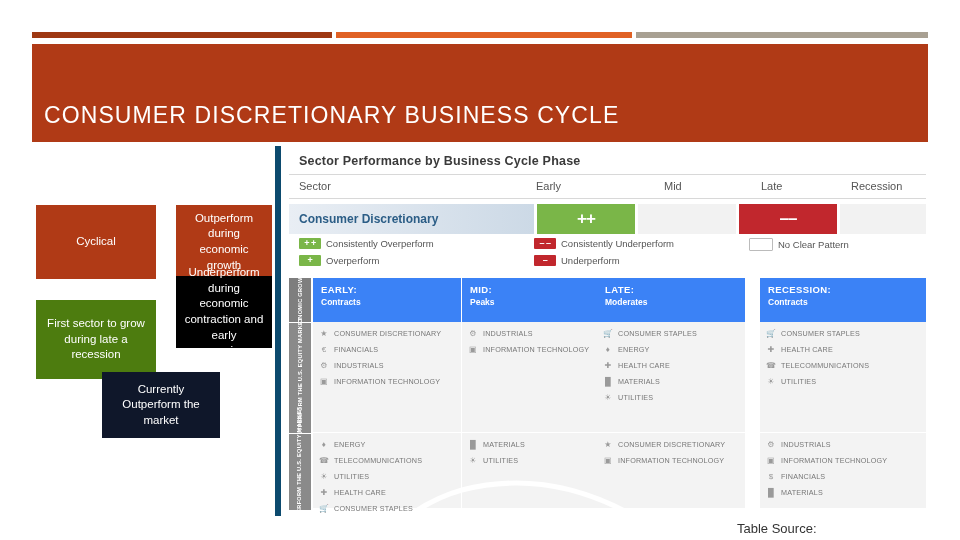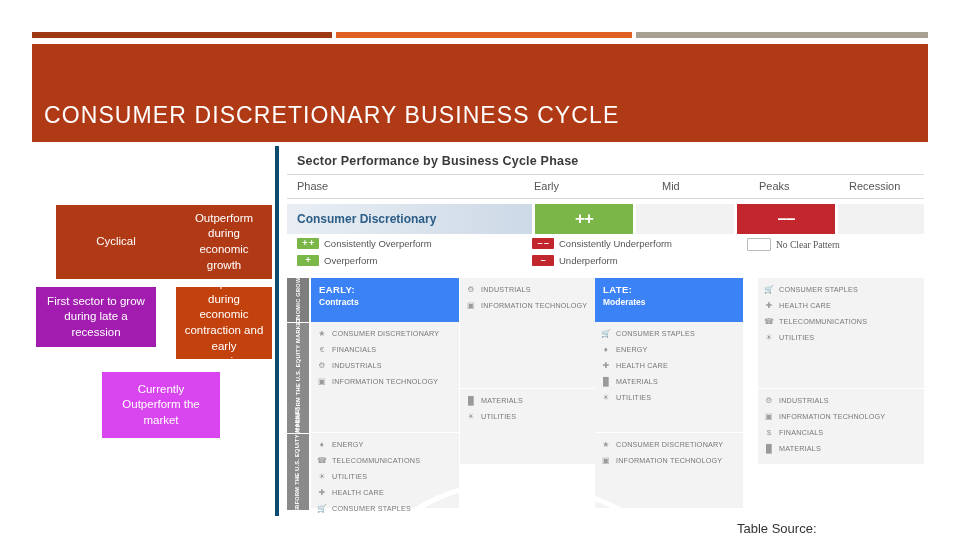--- a/index.html
+++ b/index.html
@@ -24,31 +24,31 @@
     font-size:23px;letter-spacing:1.1px;color:#ffffff;
     font-weight:400;white-space:nowrap;
   }
 
   
   .box{
     position:absolute;color:#ffffff;font-size:11.5px;line-height:1.35;
     display:flex;align-items:center;justify-content:center;text-align:center;
     padding:4px 8px;box-sizing:border-box;
   }
-  .box-cyclical{left:36px;top:205px;width:120px;height:74px;background:#b03a16;margin-left:20px;}
+  .box-cyclical{left:36px;top:205px;width:120px;height:74px;background:#b03a16;}
   .box-outperform{left:176px;top:205px;width:96px;height:74px;background:#b03a16;}
-  .box-firstsector{left:36px;top:287px;width:120px;height:60px;background:#a21caf;}
-  .box-underperform{left:176px;top:287px;width:96px;height:72px;background:#c2410c;}
-  .box-currently{left:102px;top:372px;width:118px;height:66px;background:#d946ef;}
+  .box-firstsector{left:36px;top:300px;width:120px;height:79px;background:#4d7c0f;}
+  .box-underperform{left:176px;top:276px;width:96px;height:72px;background:#000000;}
+  .box-currently{left:102px;top:372px;width:118px;height:66px;background:#0f172a;}
 
   
   .chart{
     position:absolute;left:275px;top:146px;width:653px;height:370px;
     background:#ffffff;overflow:hidden;
-    border-left:4px solid #0c4a6e;
+    border-left:6px solid #0c4a6e;
   }
   .chart-title{
     position:absolute;left:18px;top:8px;font-size:12.5px;font-weight:bold;
     color:#3a3a3a;letter-spacing:.2px;
   }
   .chart-rule{position:absolute;left:8px;right:8px;top:28px;height:1px;background:#d8d8d8;}
   .hdr{position:absolute;top:34px;font-size:11px;color:#555;font-weight:normal;}
   .hdr-sector{left:18px;}
   .hdr-early{left:255px;}
   .hdr-mid{left:375px;padding-left:8px;}
@@ -82,21 +82,21 @@
   .lg{position:absolute;display:flex;align-items:center;gap:5px;}
   .lg-chip{width:22px;height:11px;display:inline-block;border-radius:1px;
     font-size:9px;line-height:11px;text-align:center;color:#fff;font-weight:bold;letter-spacing:-.5px;}
   .chip-green{background:#7ab648;}
   .chip-red{background:#c1272d;}
   .chip-white{background:#fff;border:1px solid #bbb;}
   .lg1{left:10px;top:0;}
   .lg2{left:10px;top:17px;}
   .lg3{left:245px;top:0;}
   .lg4{left:245px;top:17px;}
-  .lg5{left:460px;top:0;font-family:Liberation Serif, serif;}
+  .lg5{left:460px;top:0;}
 
   
   .grid{position:absolute;left:8px;top:132px;width:637px;height:232px;}
   .sidebar{
     position:absolute;left:0;top:0;width:22px;height:232px;
   }
   .side-cell{
     position:absolute;left:0;width:22px;background:#8d8d8d;color:#fff;
     font-size:5.6px;font-weight:bold;letter-spacing:.3px;
     display:flex;align-items:center;justify-content:center;text-align:center;
@@ -162,24 +162,24 @@
 </div>
 <div class="box box-currently">
   <span>Currently Outperform the market</span>
 </div>
 
 <div class="chart">
 
   <div class="chart-title">Sector Performance by Business Cycle Phase</div>
   <div class="chart-rule"></div>
 
-  <div class="hdr hdr-sector">Phase</div>
+  <div class="hdr hdr-sector">Sector</div>
   <div class="hdr hdr-early">Early</div>
   <div class="hdr hdr-mid">Mid</div>
-  <div class="hdr hdr-late">Peaks</div>
+  <div class="hdr hdr-late">Late</div>
   <div class="hdr hdr-rec">Recession</div>
   <div class="chart-rule2"></div>
 
   <div class="cd-row">
     <div class="cd-label">Consumer Discretionary</div>
     <div class="cd-early">++</div>
     <div class="cd-mid"></div>
     <div class="cd-late">––</div>
     <div class="cd-rec"></div>
   </div>
@@ -262,20 +262,24 @@
             <span>HEALTH CARE</span>
           </div>
         <div class="item">
             <span class="ic">🛒</span>
             <span>CONSUMER STAPLES</span>
           </div>
       </div>
     </div>
 
     <div class="col col2">
+      <div class="phase-head">
+        <div class="ph-t">MID:</div>
+        <div class="ph-s">Peaks</div>
+      </div>
       <div class="cell-block blk-a">
         <div class="item">
             <span class="ic">⚙</span>
             <span>INDUSTRIALS</span>
           </div>
         <div class="item">
             <span class="ic">▣</span>
             <span>INFORMATION TECHNOLOGY</span>
           </div>
       </div>
@@ -324,20 +328,24 @@
             <span>CONSUMER DISCRETIONARY</span>
           </div>
         <div class="item">
             <span class="ic">▣</span>
             <span>INFORMATION TECHNOLOGY</span>
           </div>
       </div>
     </div>
 
     <div class="col col4">
+      <div class="phase-head">
+        <div class="ph-t">RECESSION:</div>
+        <div class="ph-s">Contracts</div>
+      </div>
       <div class="cell-block blk-a">
         <div class="item">
             <span class="ic">🛒</span>
             <span>CONSUMER STAPLES</span>
           </div>
         <div class="item">
             <span class="ic">✚</span>
             <span>HEALTH CARE</span>
           </div>
         <div class="item">

